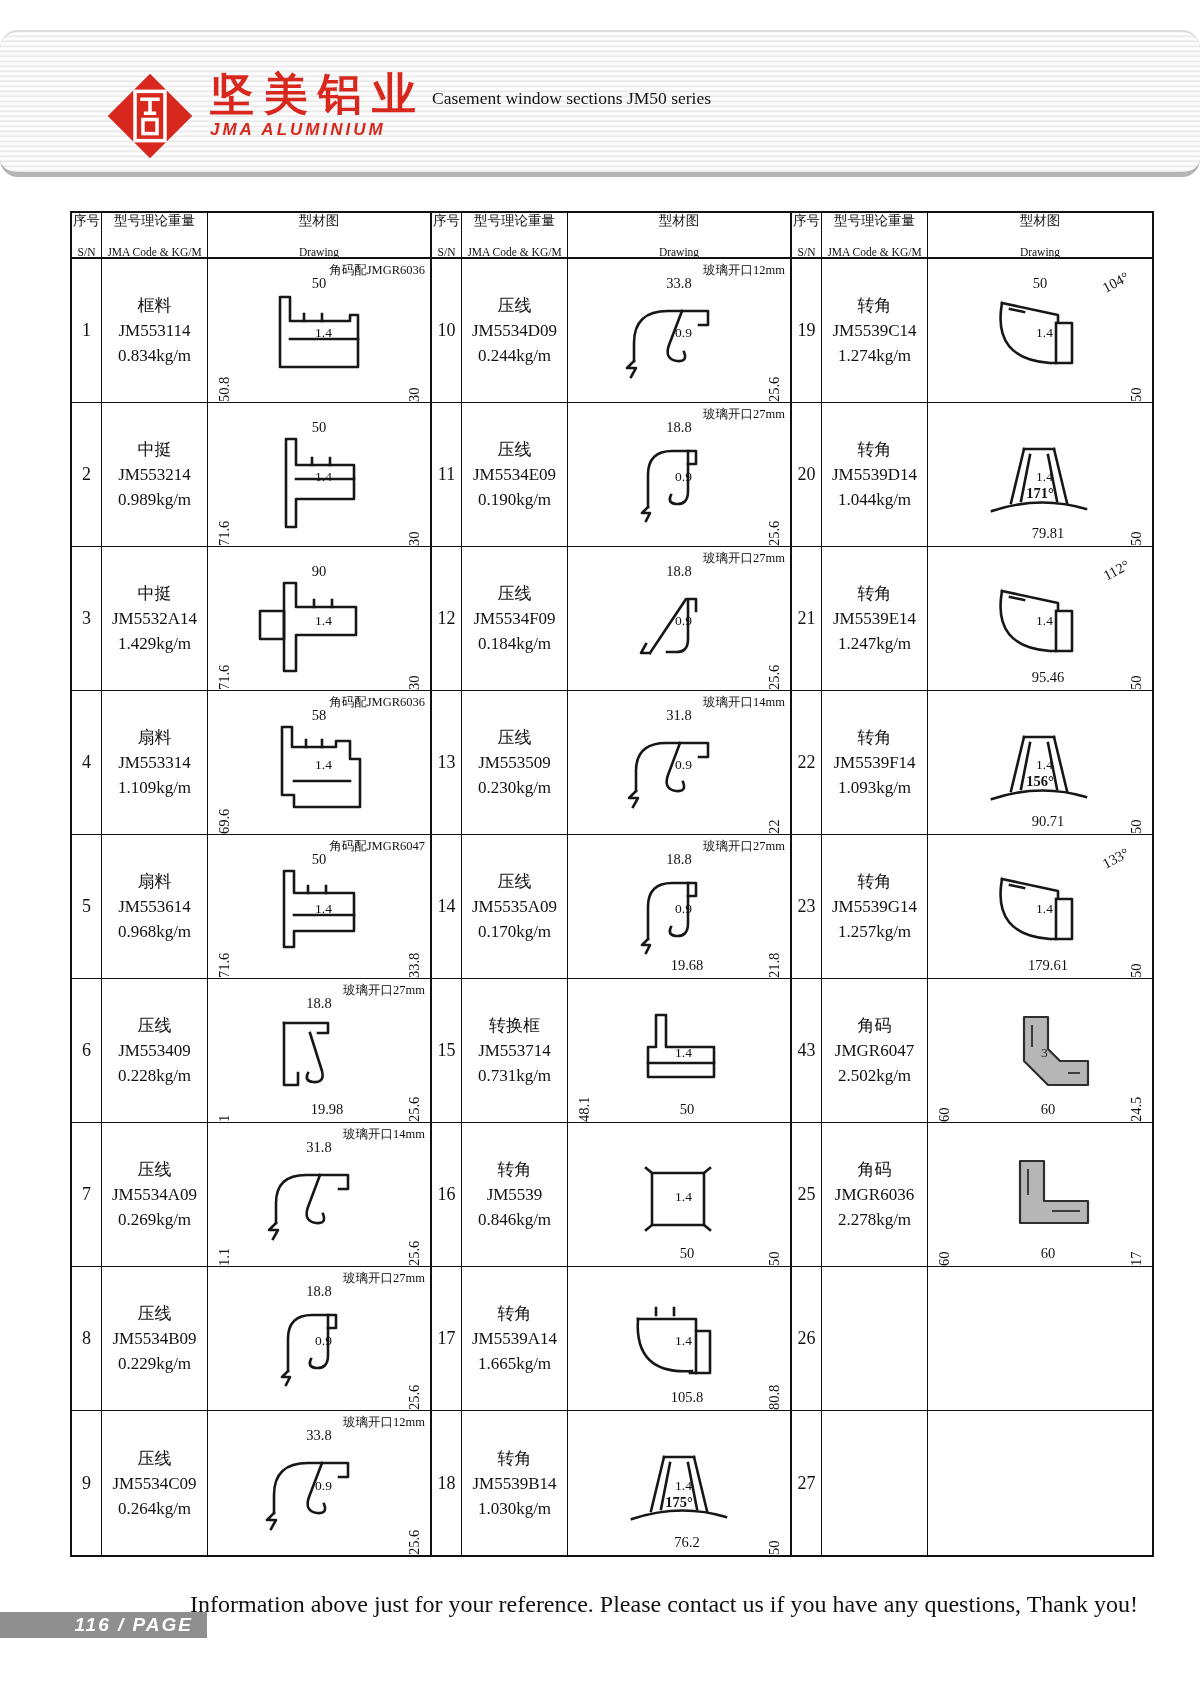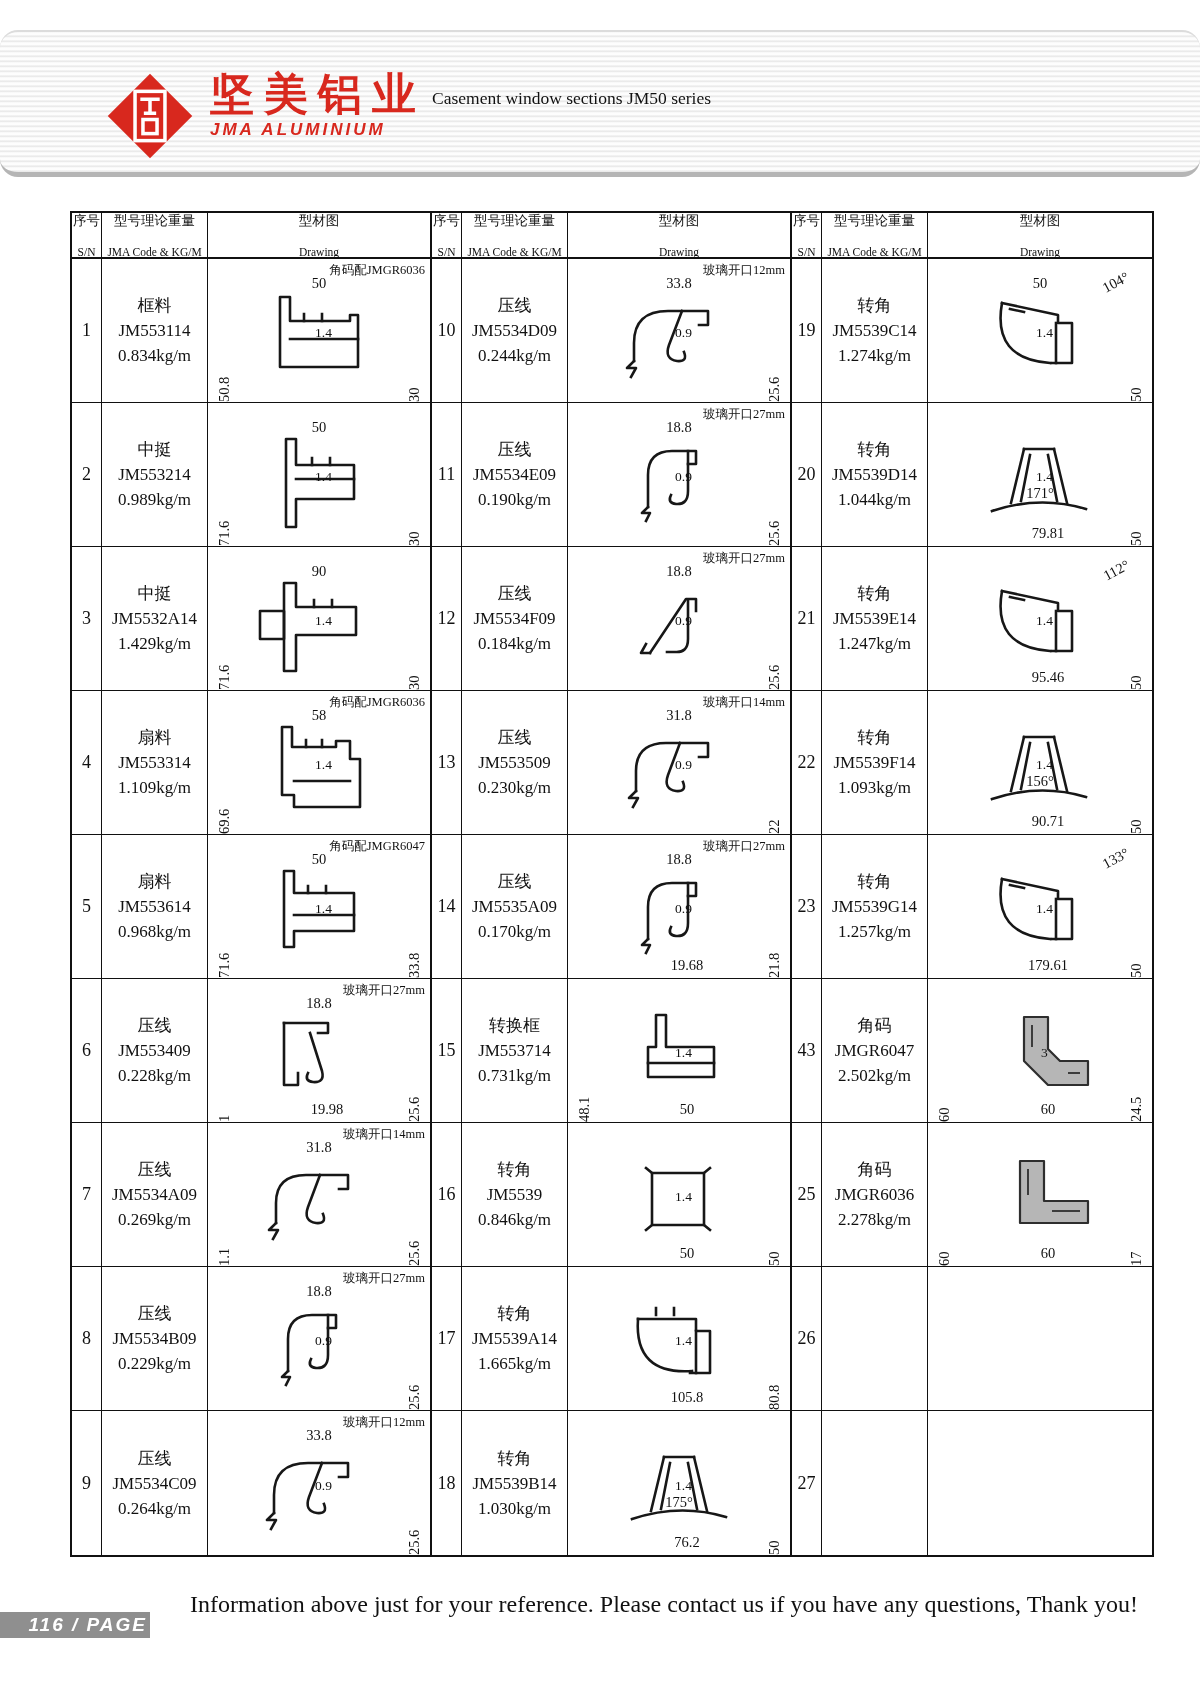--- a/index.html
+++ b/index.html
@@ -43,26 +43,26 @@
   .dline{stroke:#171717;stroke-width:2.6;fill:none;stroke-linejoin:round;stroke-linecap:square;}
   .dfill{fill:#b6b6b6;stroke:#2e2e2e;stroke-width:2.2;stroke-linejoin:round;}
   .dinner{stroke:#2e2e2e;stroke-width:1.8;fill:none;}
   .note{position:absolute;top:3px;right:5px;font-size:12.5px;white-space:nowrap;}
   .d-top{position:absolute;top:16px;left:0;right:0;text-align:center;font-size:14.5px;}
   .d-left{position:absolute;left:8px;top:0;bottom:0;display:flex;align-items:center;writing-mode:vertical-rl;transform:rotate(180deg);font-size:14.5px;}
   .d-right{position:absolute;right:7px;top:0;bottom:0;display:flex;align-items:center;writing-mode:vertical-rl;transform:rotate(180deg);font-size:14.5px;}
   .d-bottom{position:absolute;bottom:4px;left:16px;right:0;text-align:center;font-size:14.5px;}
   .d-inner{position:absolute;top:52%;left:52%;transform:translate(-50%,-50%);font-size:13.5px;}
   .d-angle{position:absolute;top:15px;right:22px;font-size:14.5px;transform:rotate(-28deg);}
-  .d-angle.center{top:auto;bottom:44px;right:auto;left:50%;transform:translate(-50%,0);}
+  .d-angle.center{top:auto;bottom:44px;right:auto;left:50%;transform:translate(-50%,0);font-weight:bold;}
   
   .page-badge{
-    position:absolute;left:0;top:1612px;width:150px;height:26px;background:#8f8f8f;
+    position:absolute;left:0;top:1612px;width:207px;height:26px;background:#8f8f8f;
     color:#fff;font-family:"Liberation Sans","DejaVu Sans",sans-serif;font-weight:bold;font-style:italic;
-    font-size:19px;display:flex;align-items:center;justify-content:flex-end;padding-right:3px;box-sizing:border-box;letter-spacing:2px;
+    font-size:19px;display:flex;align-items:center;justify-content:flex-end;padding-right:14px;box-sizing:border-box;letter-spacing:2px;
   }
   .footer-notes{position:absolute;left:190px;top:1588px;width:960px;}
   .fn-zh{font-family:"Liberation Sans","DejaVu Sans",sans-serif;font-weight:bold;font-size:17.5px;letter-spacing:1px;}
   .fn-en{font-size:24px;margin-top:3px;}
 </style>
 </head>
 <body>
 
 <div class="band">
   <div class="logo">

